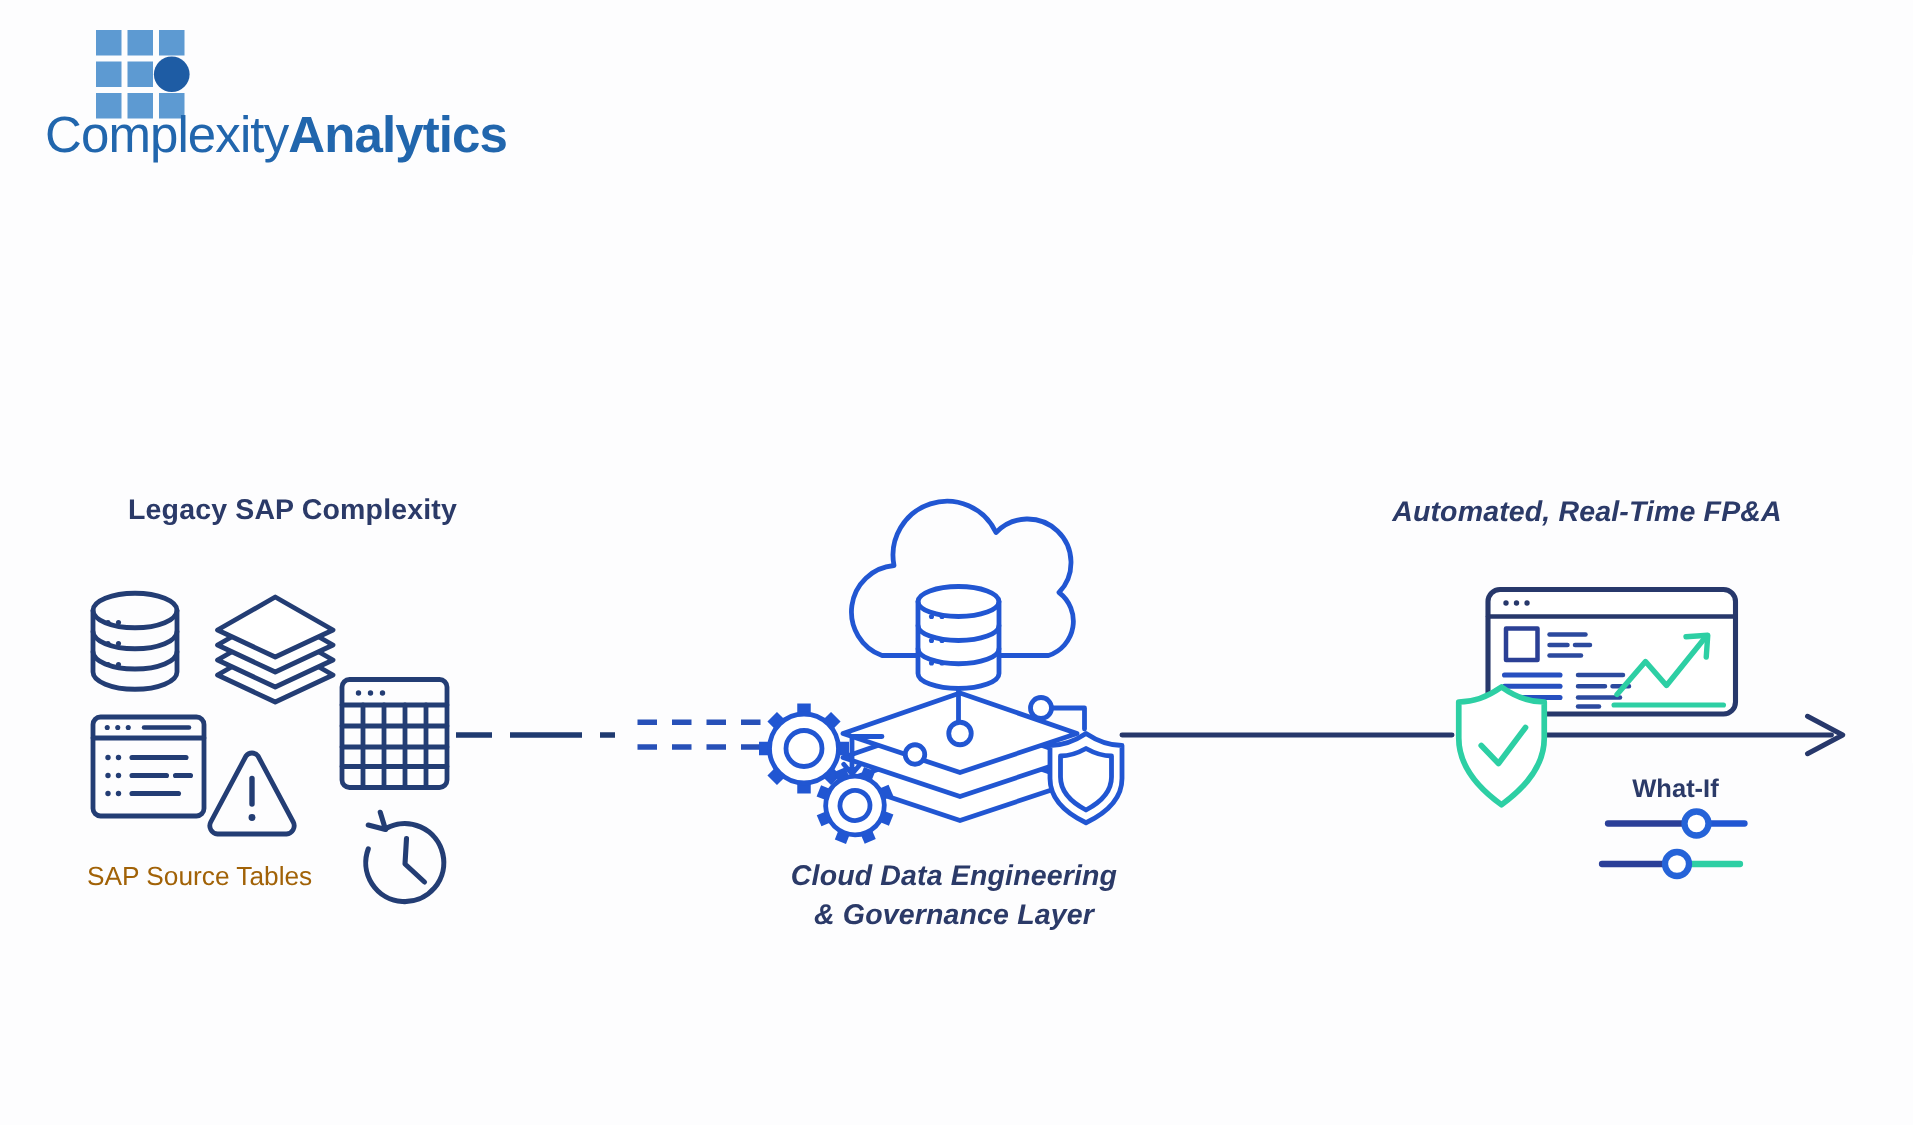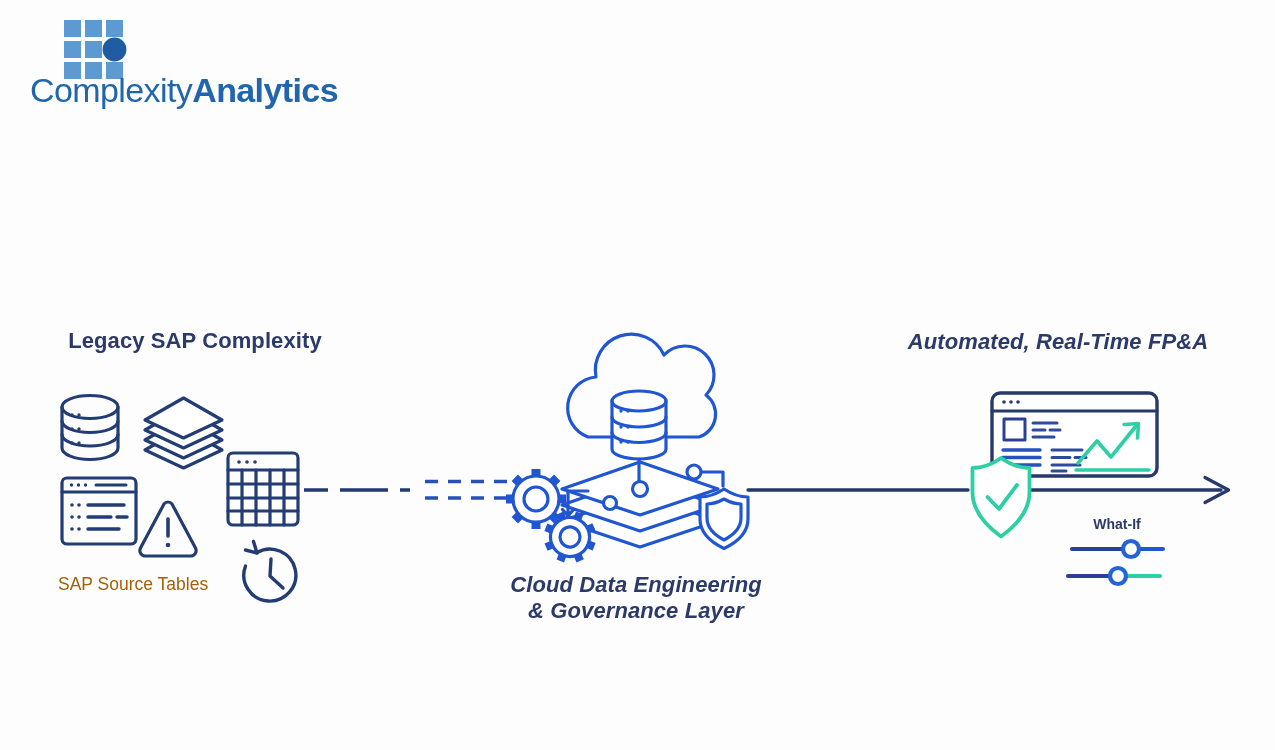--- a/index.html
+++ b/index.html
@@ -19,32 +19,32 @@
   .logo-cell.is-circle{background:#1e5ca4;border-radius:50%;transform:scale(1.4);}
   .logo-text{
     position:absolute;left:30px;top:70px;white-space:nowrap;
     font-size:34px;color:#2166ad;letter-spacing:-0.6px;line-height:40px;
   }
   .logo-text .lt-reg{font-weight:400;}
   .logo-text .lt-bold{font-weight:700;}
   
   .stage-title{
     position:absolute;text-align:center;color:#2b3a68;font-weight:700;
-    font-size:22px;line-height:26px;letter-spacing:0.1px;
+    font-size:19px;line-height:26px;letter-spacing:0.1px;
   }
   .title-legacy{left:65px;top:328px;width:260px;}
   .title-cloud{left:500px;top:572px;width:272px;font-style:italic;}
   .title-auto{left:898px;top:329px;width:320px;font-style:italic;}
   .caption-sap{
     position:absolute;left:58px;top:574px;width:175px;text-align:left;
     color:#a16207;font-size:17.5px;font-weight:400;
   }
   .label-whatif{
     position:absolute;left:1062px;top:516px;width:110px;text-align:center;
-    color:#2b3a68;font-size:14px;font-weight:700;
+    color:#2b3a68;font-size:17px;font-weight:700;
   }
   
   .art{position:absolute;left:0;top:0;}
 </style>
 </head>
 <body>
 
 <div class="canvas">
 
   <div class="logo">

